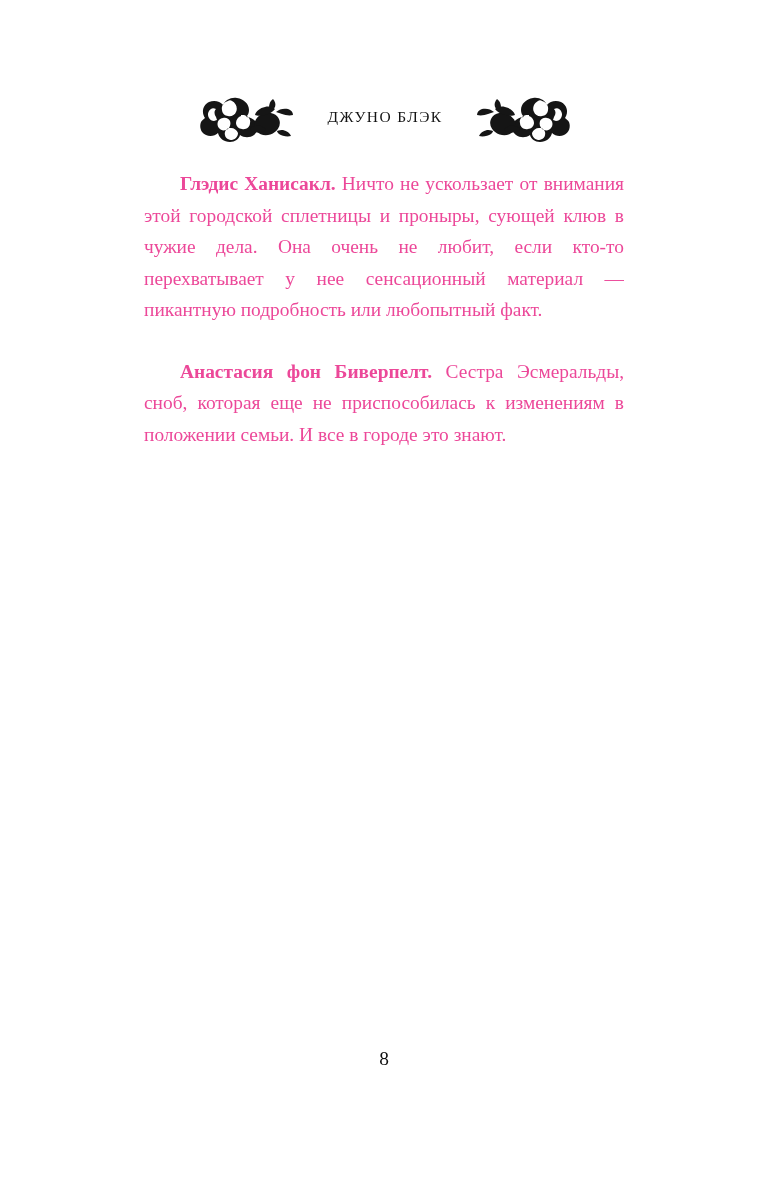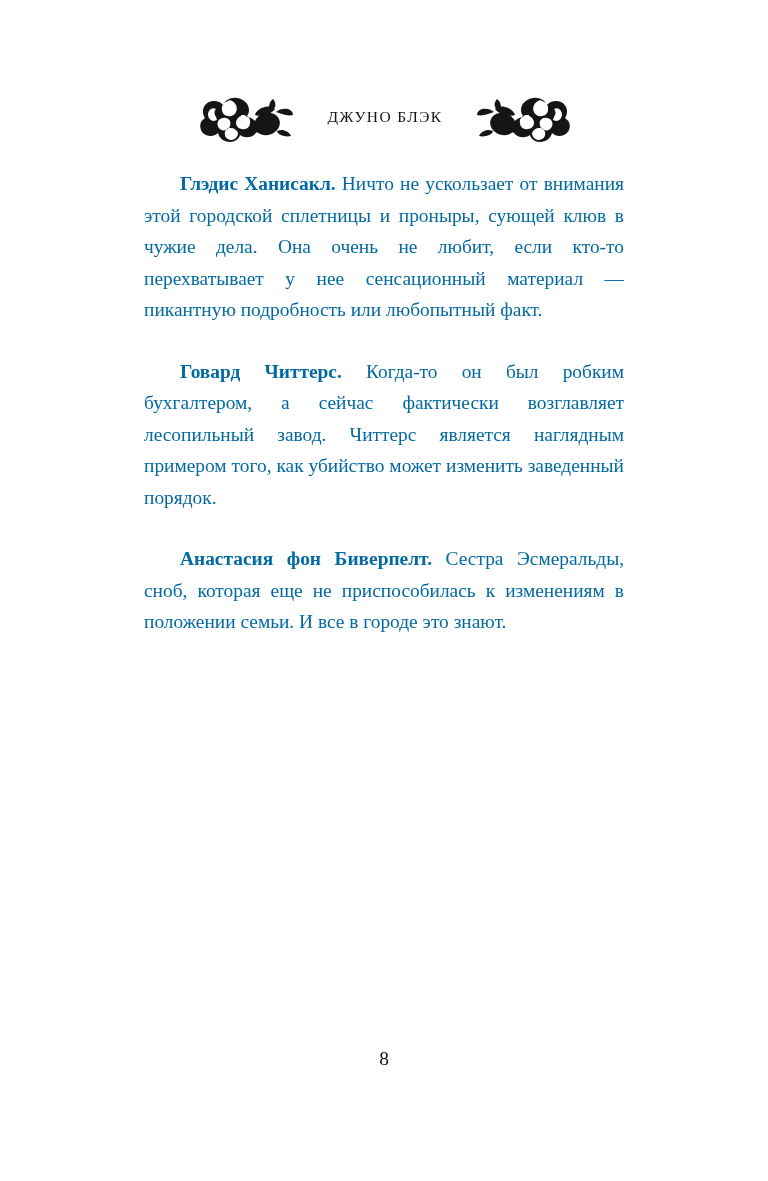--- a/index.html
+++ b/index.html
@@ -58,21 +58,21 @@
     width: 480px;
   }
   .para {
     margin: 0 0 30px 0;
     text-align: justify;
     text-justify: inter-word;
     font-size: 19.4px;
     line-height: 31.5px;
     text-indent: 36px;
     hyphens: manual;
-    color: #0369a1;
+    color: #ec4899;
   }
   .para:last-child { margin-bottom: 16px; }
   .lead {
     font-weight: bold;
   }
 
   
   .folio {
     position: absolute;
     left: 0;
@@ -121,23 +121,20 @@
     </span>
   </div>
 
   <div class="body-text">
 
     <p class="para">
       <span class="lead">Глэдис Ханисакл.</span><span> Ничто не ускользает от внимания этой городской сплетницы и проныры, сующей клюв в чужие дела. Она очень не любит, если кто-то перехватывает у нее сенсационный материал — пикантную подробность или любопытный факт.</span>
     </p>
 
 
-    <p class="para">
-      <span class="lead">Говард Читтерс.</span><span> Когда-то он был робким бухгалтером, а сейчас фактически возглавляет лесопильный завод. Читтерс является наглядным примером того, как убийство может изменить заведенный порядок.</span>
-    </p>
 
 
     <p class="para">
       <span class="lead">Анастасия фон Биверпелт.</span><span> Сестра Эсмеральды, сноб, которая еще не приспособилась к изменениям в положении семьи. И все в городе это знают.</span>
     </p>
 
   </div>
 
   <div class="folio">8</div>
 

